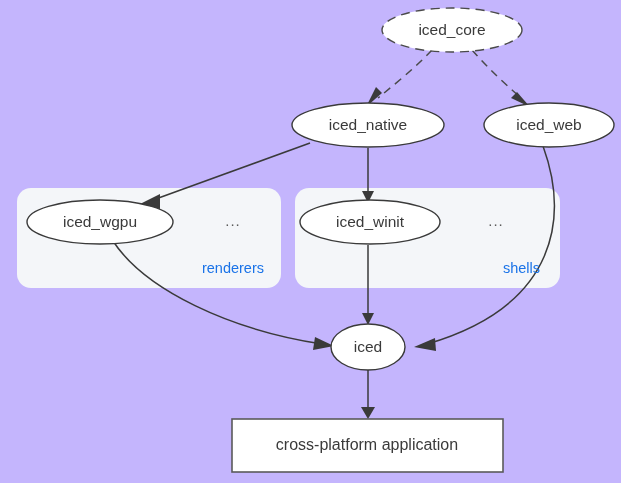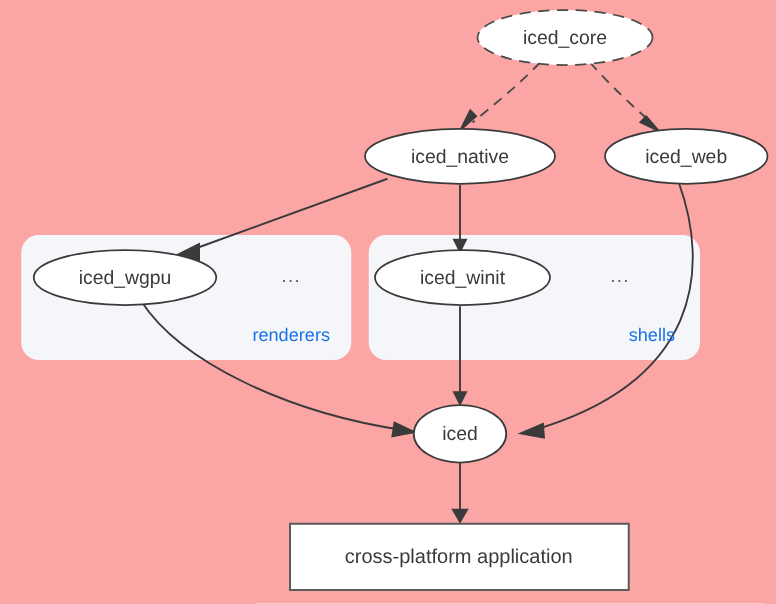--- a/index.html
+++ b/index.html
@@ -7,21 +7,21 @@
     padding: 0;
     background: #ffffff;
   }
   body {
     font-family: "Liberation Sans", sans-serif;
   }
   #canvas {
     position: relative;
     width: 621px;
     height: 483px;
-    background: #fca5a5;
+    background: #c4b5fd;
     overflow: hidden;
   }
   #diagram-svg {
     position: absolute;
     top: 0;
     left: 0;
     width: 621px;
     height: 483px;
   }
   .node-label {

